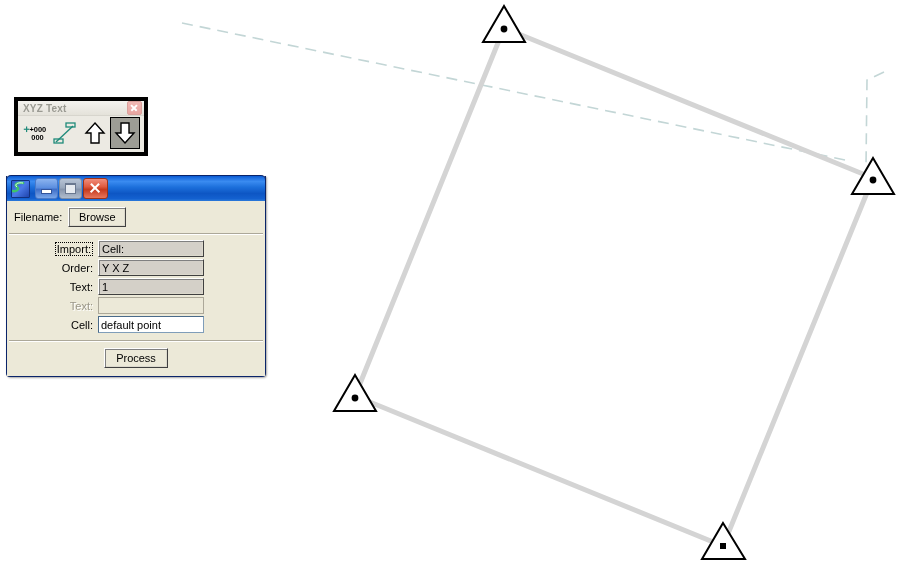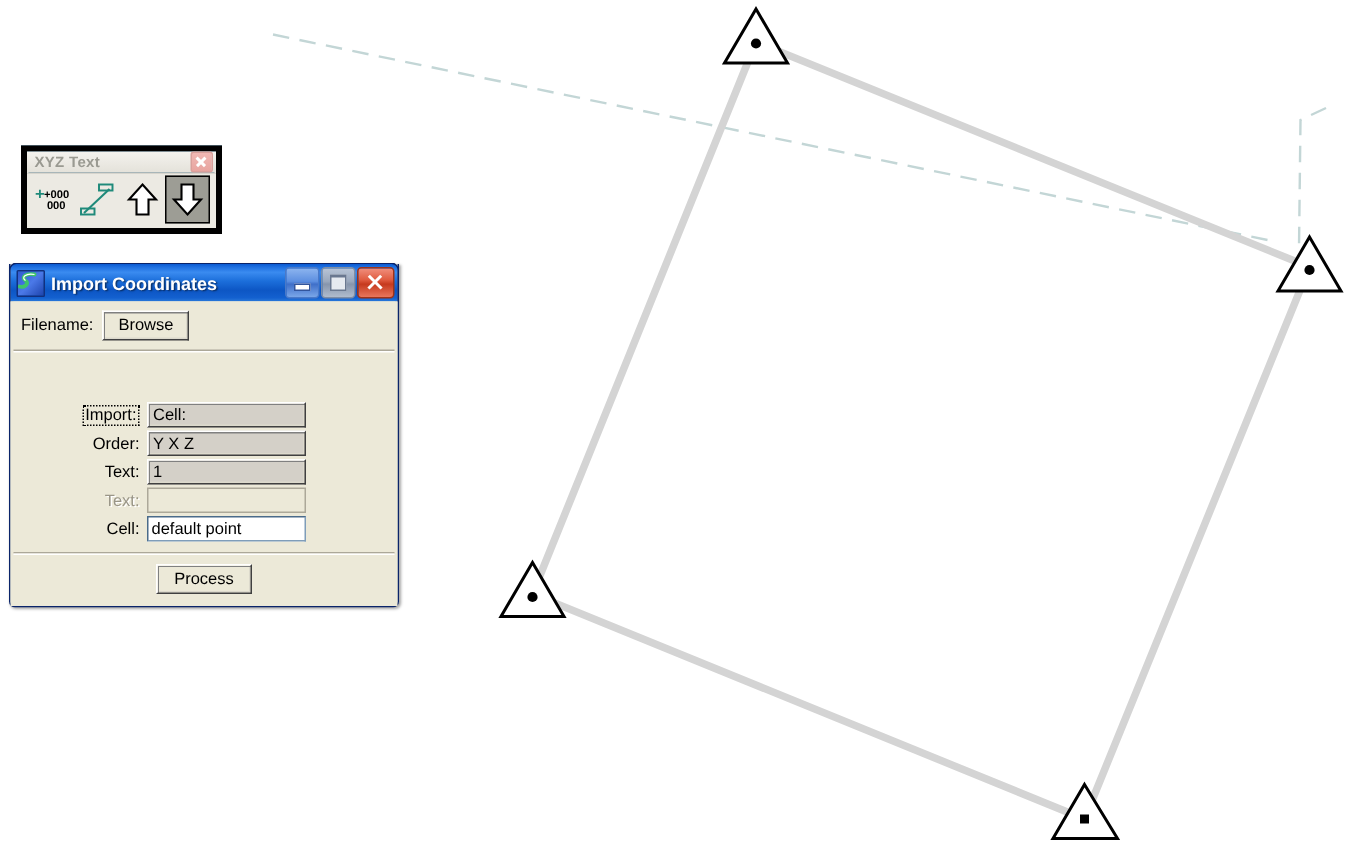--- a/index.html
+++ b/index.html
@@ -224,21 +224,20 @@
 
   #browse-btn { width: 58px; height: 20px; line-height: 18px; }
 
   .form-grid {
     display: grid;
     grid-template-columns: 80px 106px;
     row-gap: 2px;
     column-gap: 4px;
     align-items: center;
     padding: 5px 7px 7px 7px;
-    margin-top: 28px;
   }
   .form-lbl { text-align: right; font-size: 11px; padding-right: 1px; }
   .form-lbl .focusbox {
     display: inline-block;
     border: 1px dotted #000000;
     padding: 0 1px;
     line-height: 12px;
   }
   .optionbtn {
     background: #d4d0c8;
@@ -344,21 +343,20 @@
 
 <div id="import-dialog">
 
   <div id="dialog-titlebar">
     <div id="dialog-appicon">
       <svg width="15" height="14" viewBox="0 0 15 14">
         <path d="M11 2 C5 1, 2 4, 5 6 C8 8, 4 11, 1 10" fill="none" stroke="#3ec46a" stroke-width="2.6" stroke-linecap="round"></path>
         <path d="M11 2 C5 1, 2 4, 5 6" fill="none" stroke="#ffffff" stroke-width="0.8"></path>
       </svg>
     </div>
-    <span id="dialog-title">Import Coordinates</span>
     <div class="winbtn" id="btn-min"></div>
     <div class="winbtn" id="btn-max"></div>
     <div class="winbtn" id="btn-close"></div>
   </div>
 
   <div id="dialog-body">
 
     <div class="dlg-section">
       <div class="file-row">
         <span class="lbl">Filename:</span>

